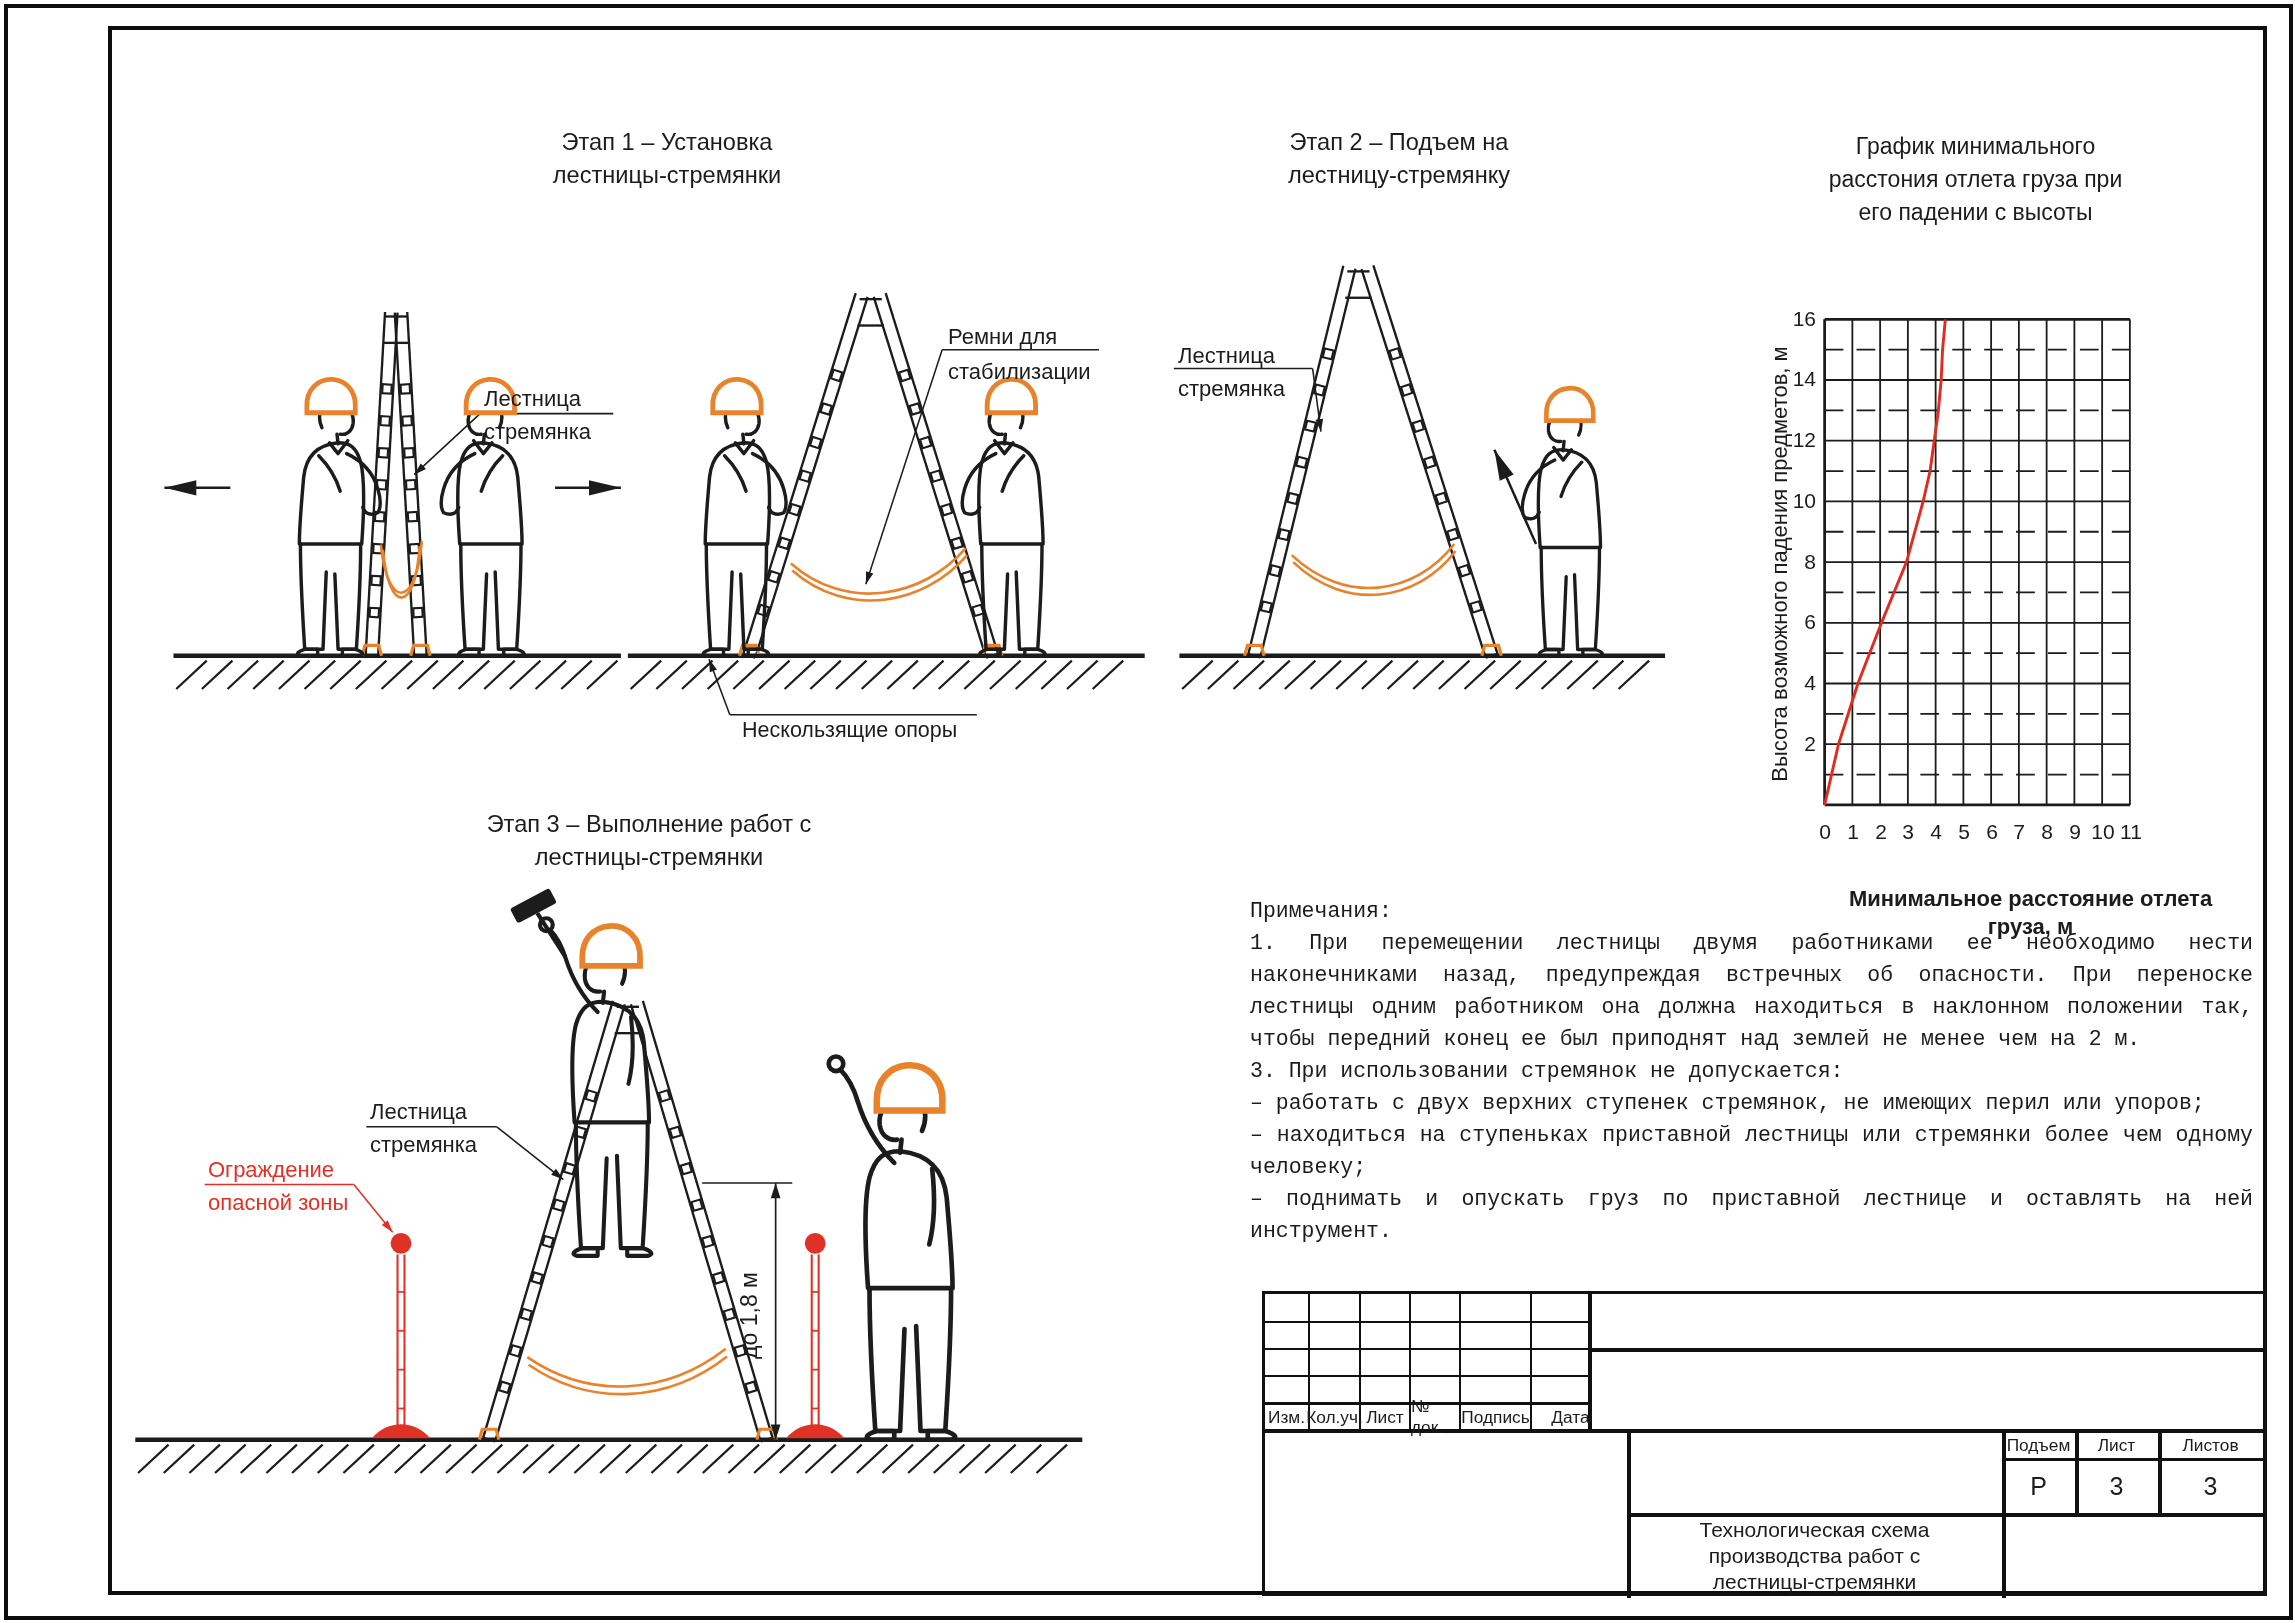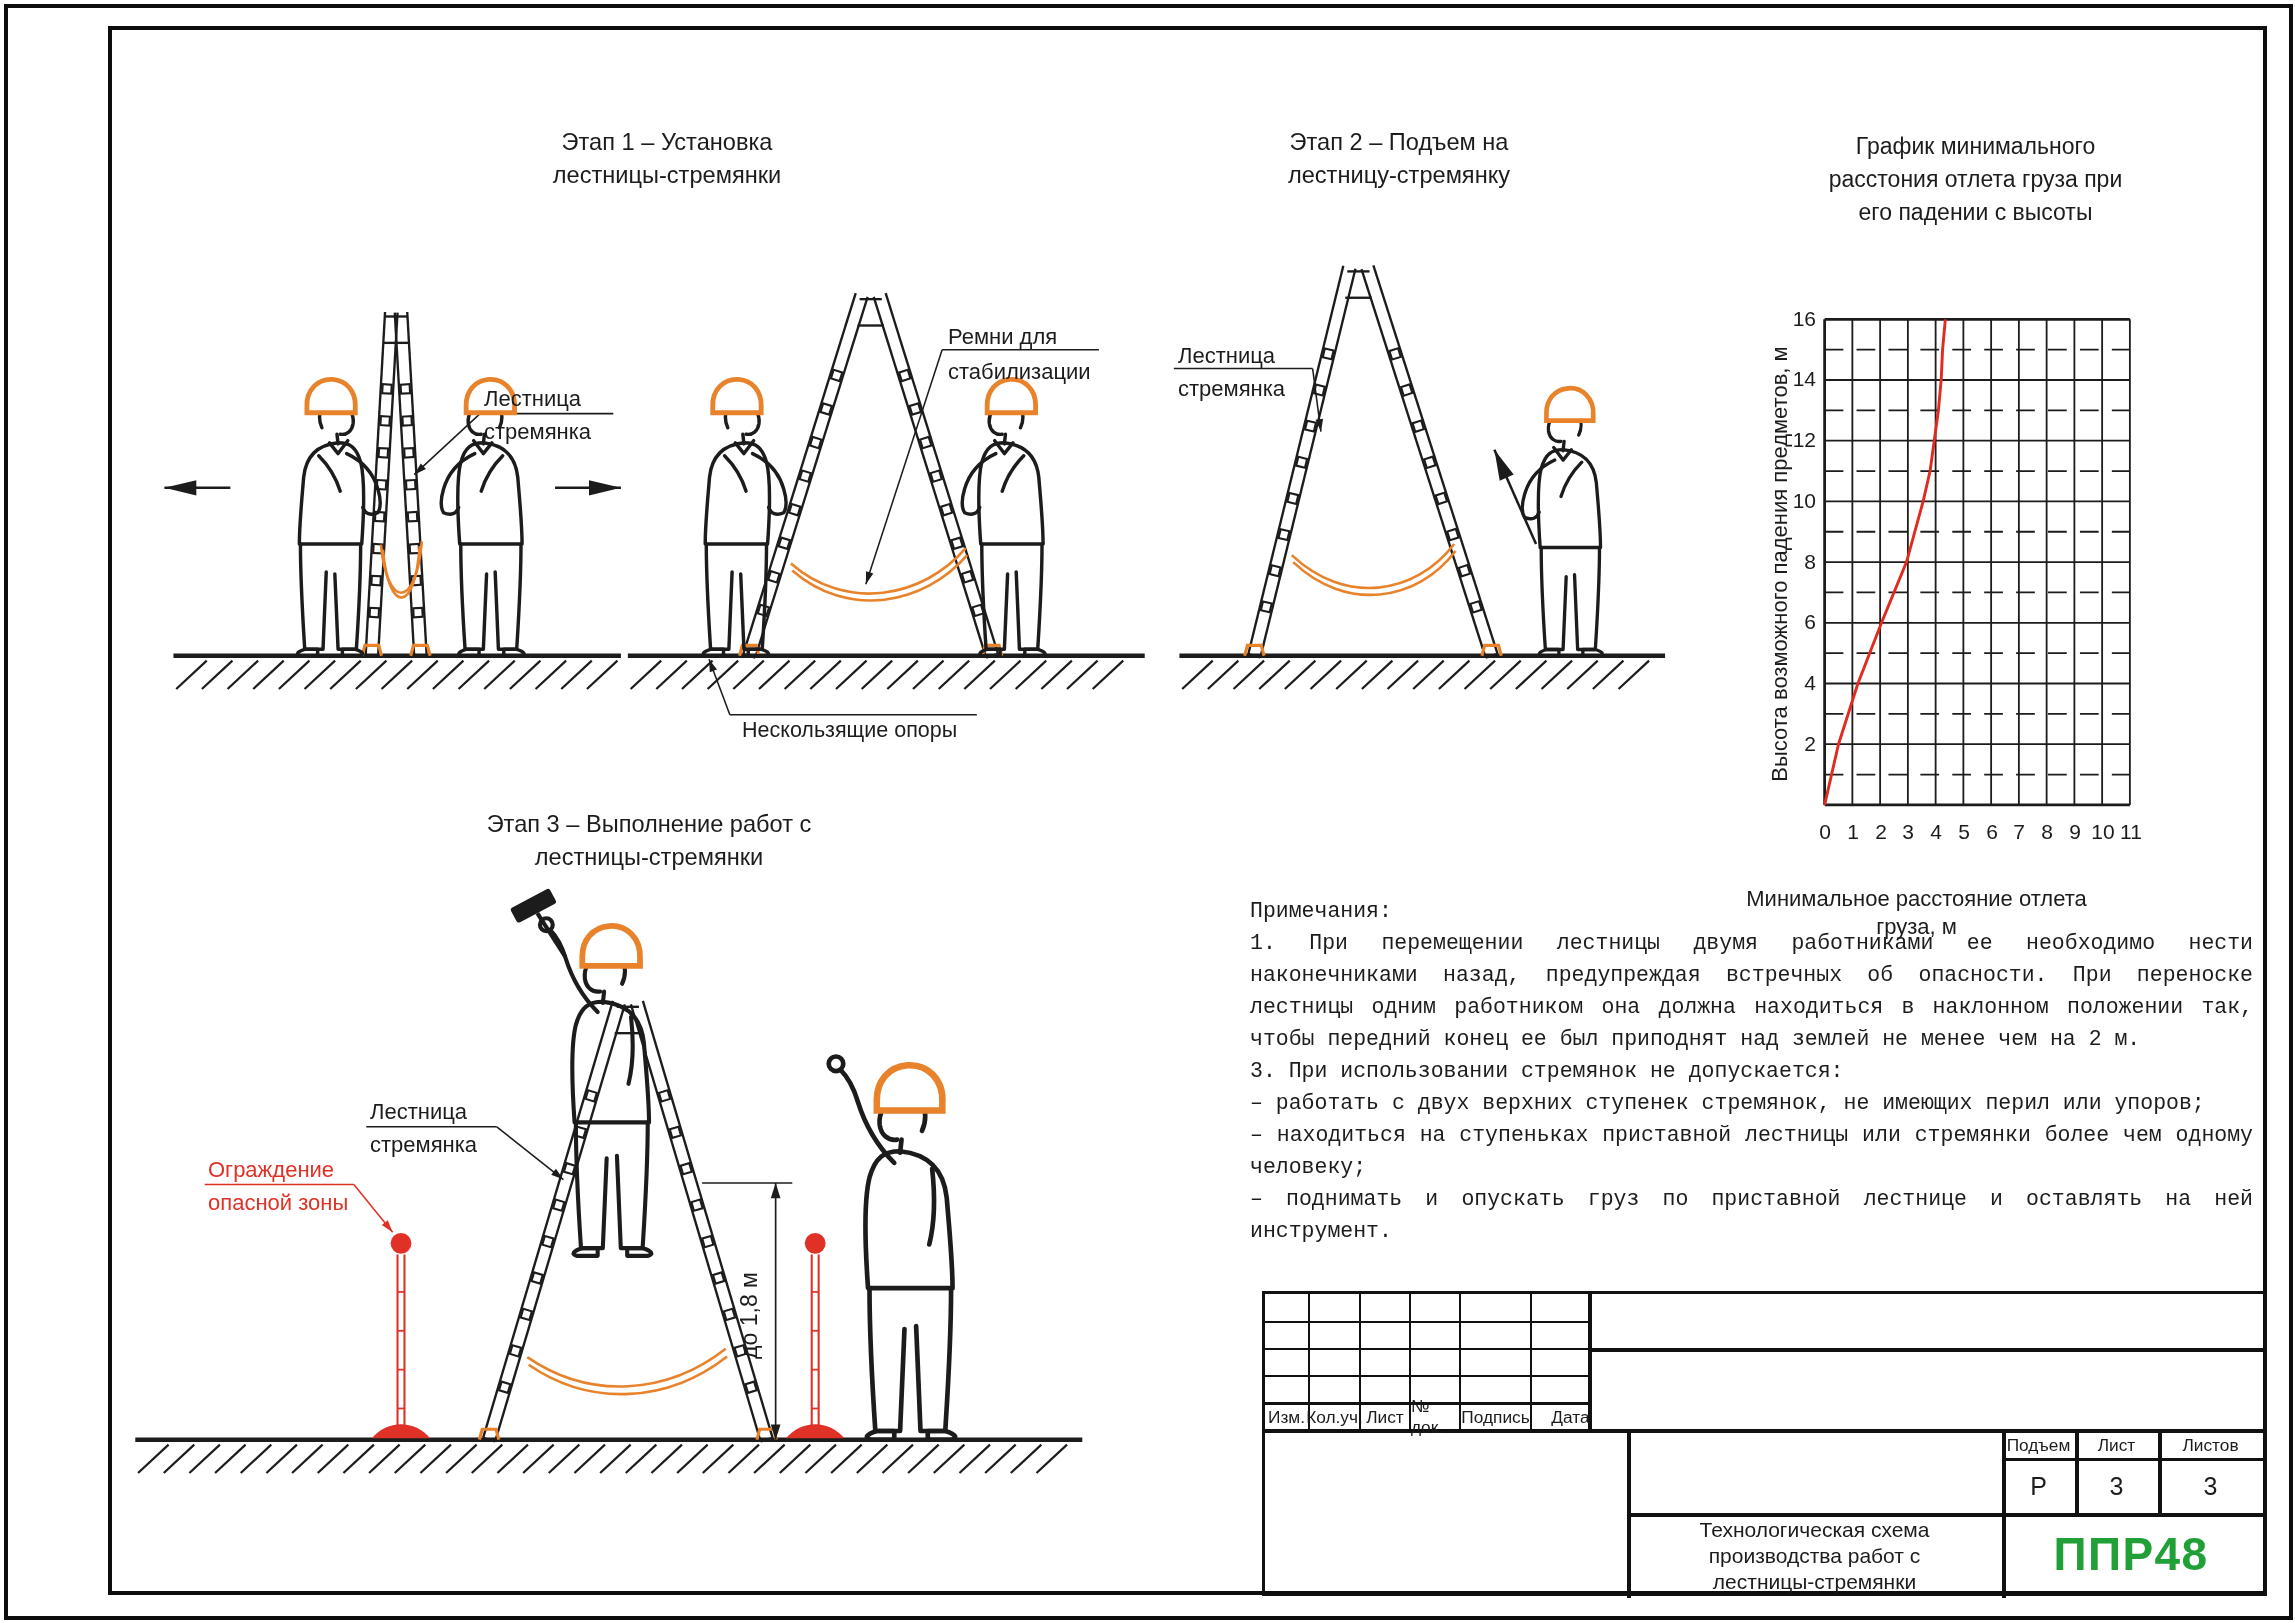--- a/index.html
+++ b/index.html
@@ -383,21 +383,21 @@
   <div>Этап 3 – Выполнение работ с</div>
   <div>лестницы-стремянки</div>
 </div>
 
 <div id="chart-title" class="lbl center" style="left:1802px;top:130px;width:347px;">
   <div>График минимального</div>
   <div>расстония отлета груза при</div>
   <div>его падении с высоты</div>
 </div>
 <div id="chart-ylabel" class="lbl center rot" style="left:1537px;top:550px;width:486px;">Высота возможного падения предметов, м</div>
-<div id="chart-xlabel" class="lbl center" style="left:1729px;top:885px;width:375px;">Минимальное расстояние отлета груза, м</div>
+<div id="chart-xlabel" class="lbl center" style="left:1843px;top:885px;width:375px;font-weight:bold;">Минимальное расстояние отлета груза, м</div>
 <div id="ticks">
     <span class="tick xtick" style="left: 1804px; top: 820px;">0</span>
     <span class="tick xtick" style="left: 1832px; top: 820px;">1</span>
     <span class="tick xtick" style="left: 1860px; top: 820px;">2</span>
     <span class="tick xtick" style="left: 1887px; top: 820px;">3</span>
     <span class="tick xtick" style="left: 1915px; top: 820px;">4</span>
     <span class="tick xtick" style="left: 1943px; top: 820px;">5</span>
     <span class="tick xtick" style="left: 1971px; top: 820px;">6</span>
     <span class="tick xtick" style="left: 1998px; top: 820px;">7</span>
     <span class="tick xtick" style="left: 2026px; top: 820px;">8</span>
@@ -484,15 +484,14 @@
   <div class="tbtxt" style="left:893px;top:137px;width:105px;height:28px;">Листов</div>
   <div class="tbtxt tbbig" style="left:737px;top:167px;width:73px;height:51px;">Р</div>
   <div class="tbtxt tbbig" style="left:810px;top:167px;width:83px;height:51px;">3</div>
   <div class="tbtxt tbbig" style="left:893px;top:167px;width:105px;height:51px;">3</div>
 
   <div id="doc-title">
     <div>Технологическая схема</div>
     <div>производства работ с</div>
     <div>лестницы-стремянки</div>
   </div>
-  <div id="logo" style="color: rgb(33, 160, 56);">ППР48</div>
 </div>
 
 
 </body></html>

